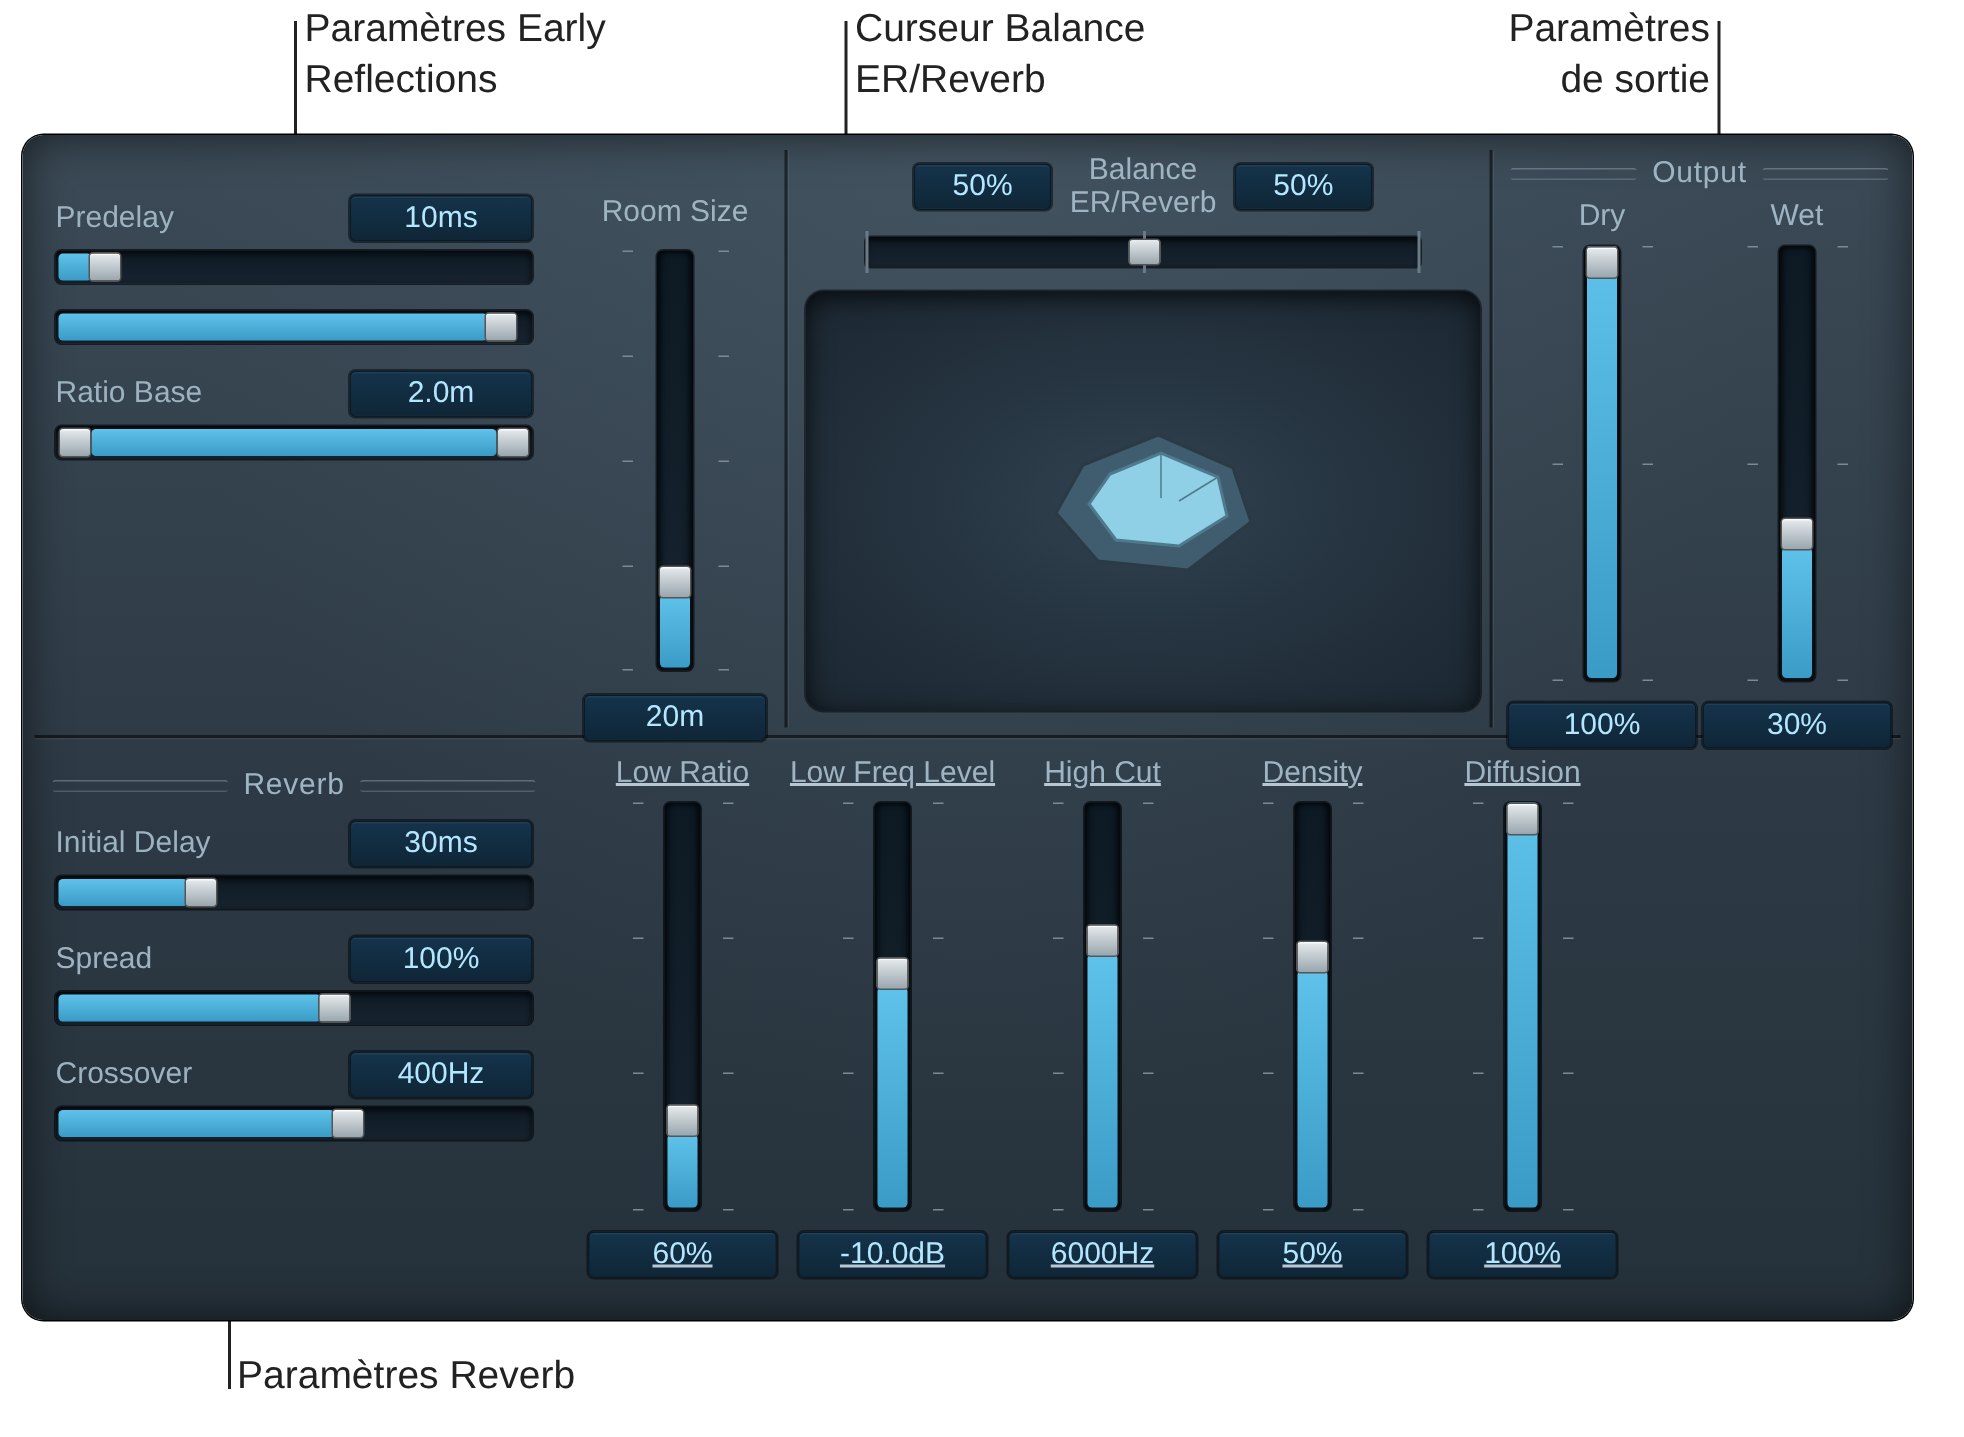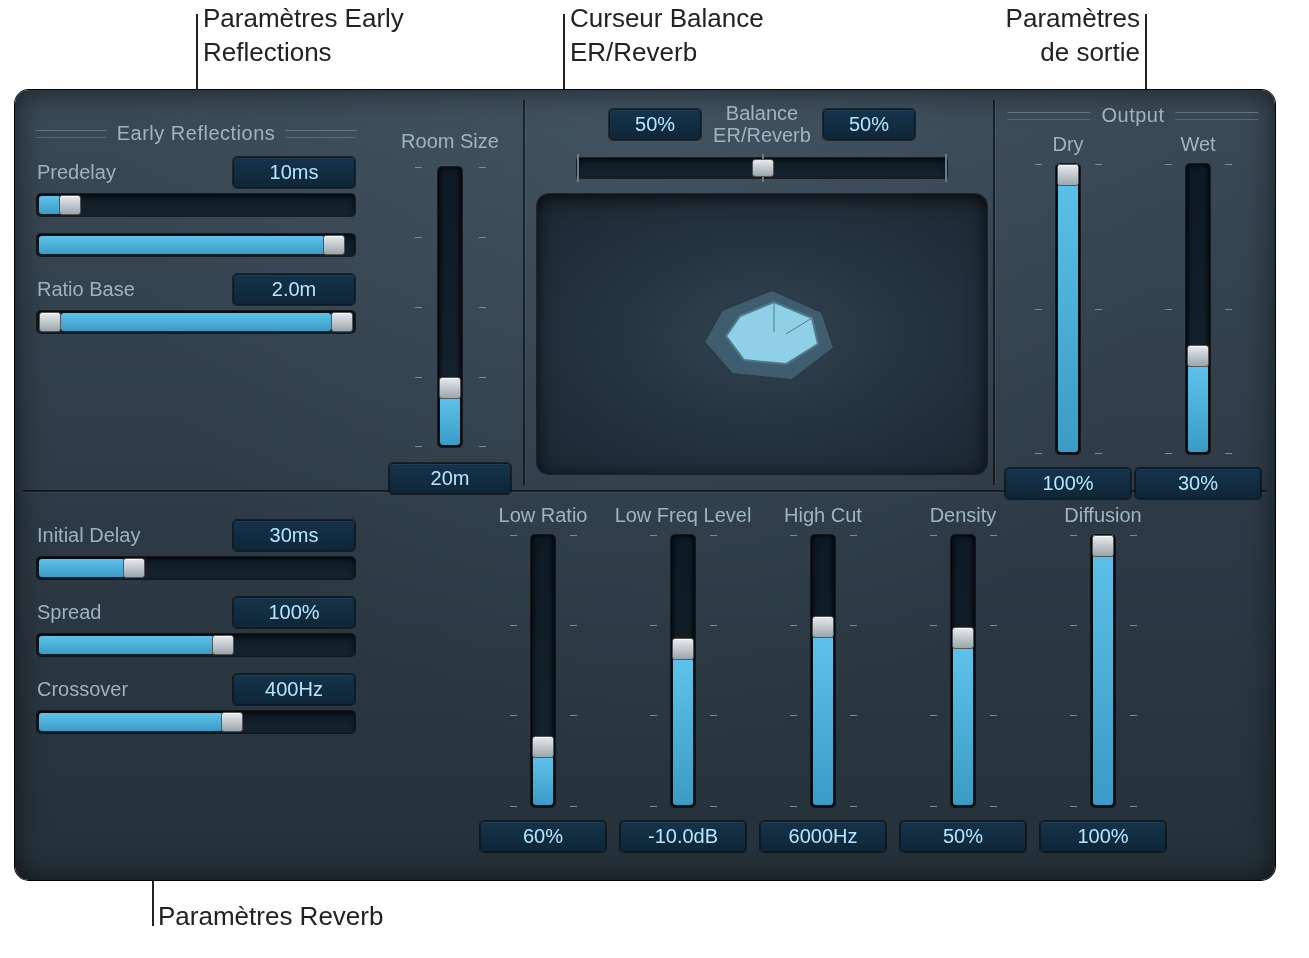--- a/index.html
+++ b/index.html
@@ -193,21 +193,22 @@
     left: 16px;
     top: 420px;
     width: 330px;
   }
   .bottom-row {
     position: absolute;
     left: 370px;
     right: 14px;
     top: 414px;
     display: flex;
-    justify-content: center;
+    justify-content: flex-start;
+    text-decoration: underline;
   }
   .v-param {
     width: 140px;
     display: flex;
     flex-direction: column;
     align-items: center;
   }
   .v-param .slider-wrap {
     position: relative;
     height: 272px;
@@ -279,25 +280,20 @@
   <div class="callout" style="left:158px; top:900px;">Paramètres Reverb</div>
   <div class="leader" style="left:152px; top:850px; height:76px;"></div>
 
   <div class="plugin">
 
     <div class="divider-v" style="left:508px; top:10px; height:385px;"></div>
     <div class="divider-v" style="left:978px; top:10px; height:385px;"></div>
     <div class="divider-h" style="top:400px;"></div>
 
     <div class="left-col">
-      <div class="section-title">
-        <span class="rule"></span>
-        <span>Early Reflections</span>
-        <span class="rule"></span>
-      </div>
 
       <div class="param-block">
         <span class="param-label">Predelay</span>
         <span class="readout">10ms</span>
       </div>
       <div class="hslider h-param">
         <div class="fill" style="width:7%;"></div>
         <div class="thumb" style="left:7%;"></div>
       </div>
 
@@ -414,20 +410,25 @@
                 <span style="top:50%"></span>
                 <span style="bottom:0"></span>
               </div>
           </div>
           <span class="readout">30%</span>
         </div>
       </div>
     </div>
 
     <div class="left-col2">
+      <div class="section-title">
+        <span class="rule"></span>
+        <span>Reverb</span>
+        <span class="rule"></span>
+      </div>
 
       <div class="param-block">
         <span class="param-label">Initial Delay</span>
         <span class="readout">30ms</span>
       </div>
       <div class="hslider h-param">
         <div class="fill" style="width:27%;"></div>
         <div class="thumb" style="left:27%;"></div>
       </div>
 

